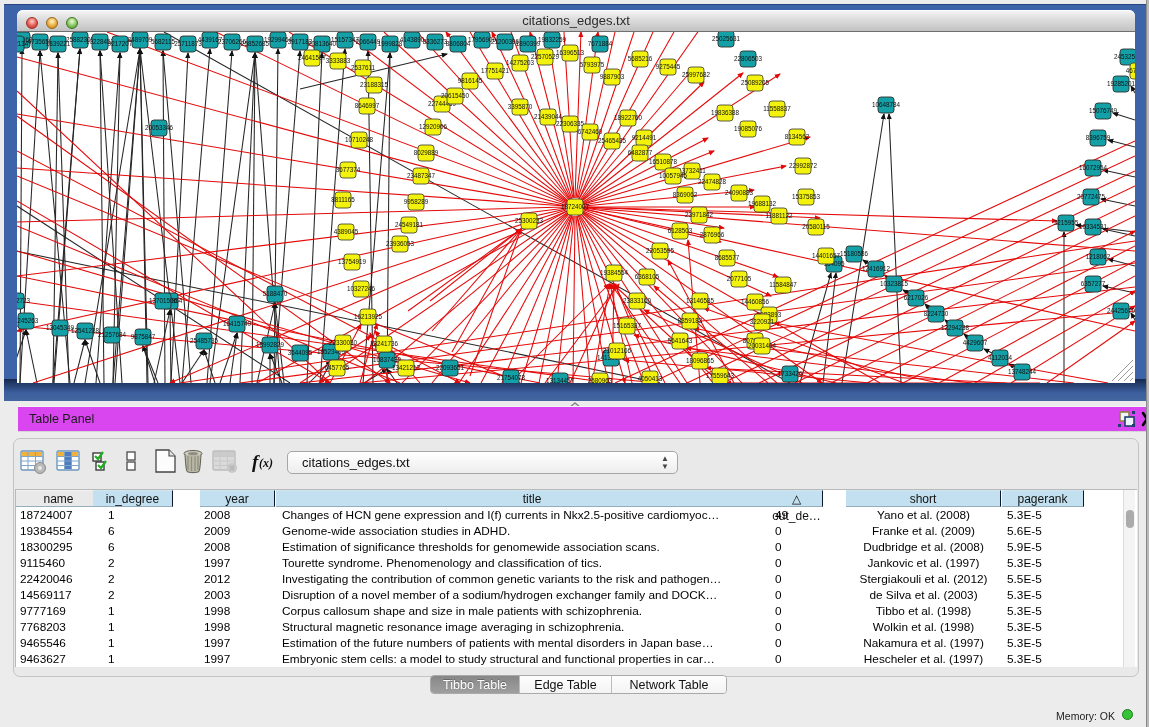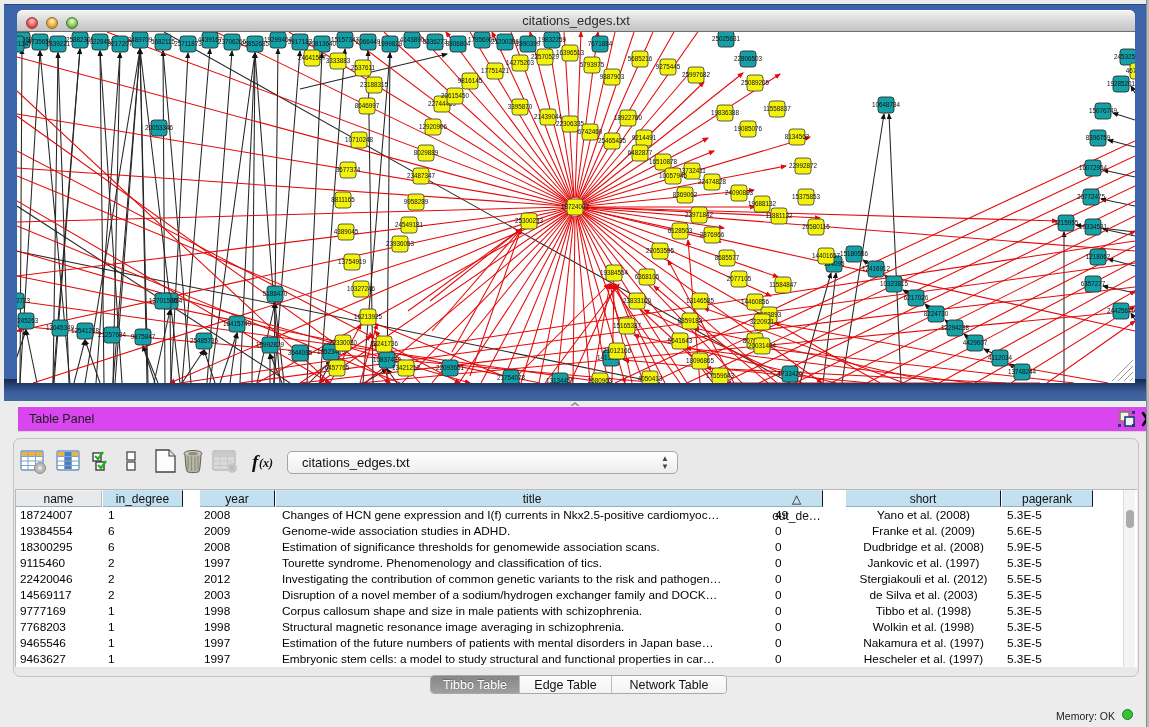--- a/index.html
+++ b/index.html
@@ -982,26 +982,26 @@
 
       <g transform="translate(232,0)">
             <text x="0" y="19" font-family="Liberation Serif,serif" font-style="italic" font-weight="bold" font-size="19" fill="#101010">f</text>
             <text x="7" y="18" font-family="Liberation Serif,serif" font-style="italic" font-weight="bold" font-size="12" fill="#101010">(x)</text>
           </g>
     </svg>
     <div id="combo">citations_edges.txt<span class="arr">▲<br>▼</span></div>
     <div id="tbl">
       <div id="thead">
         <span style="left:0;width:86px;background:#e9e9e9;border-top-color:#f2f2f2;border-right-color:#b9b9b9">name</span>
-        <span style="left:87px;width:80px">in_degree</span>
+        <span style="left:77px;width:80px">in_degree</span>
         <span style="left:184px;width:75px">year</span>
         <span style="left:260px;width:513px">title</span>
         <span style="left:755px;width:52px">△ out_de…</span>
         <span style="left:830px;width:155px">short</span>
-        <span style="left:986px;width:91px">pagerank</span>
+        <span style="left:986px;width:82px">pagerank</span>
       </div>
       <div id="rows">
             <div class="tr">
               <span class="c0">18724007</span>
               <span class="c1">1</span>
               <span class="c2">2008</span>
               <span class="c3">Changes of HCN gene expression and I(f) currents in Nkx2.5-positive cardiomyoc…</span>
               <span class="c4">49</span>
               <span class="c5">Yano et al. (2008)</span>
               <span class="c6">5.3E-5</span>

